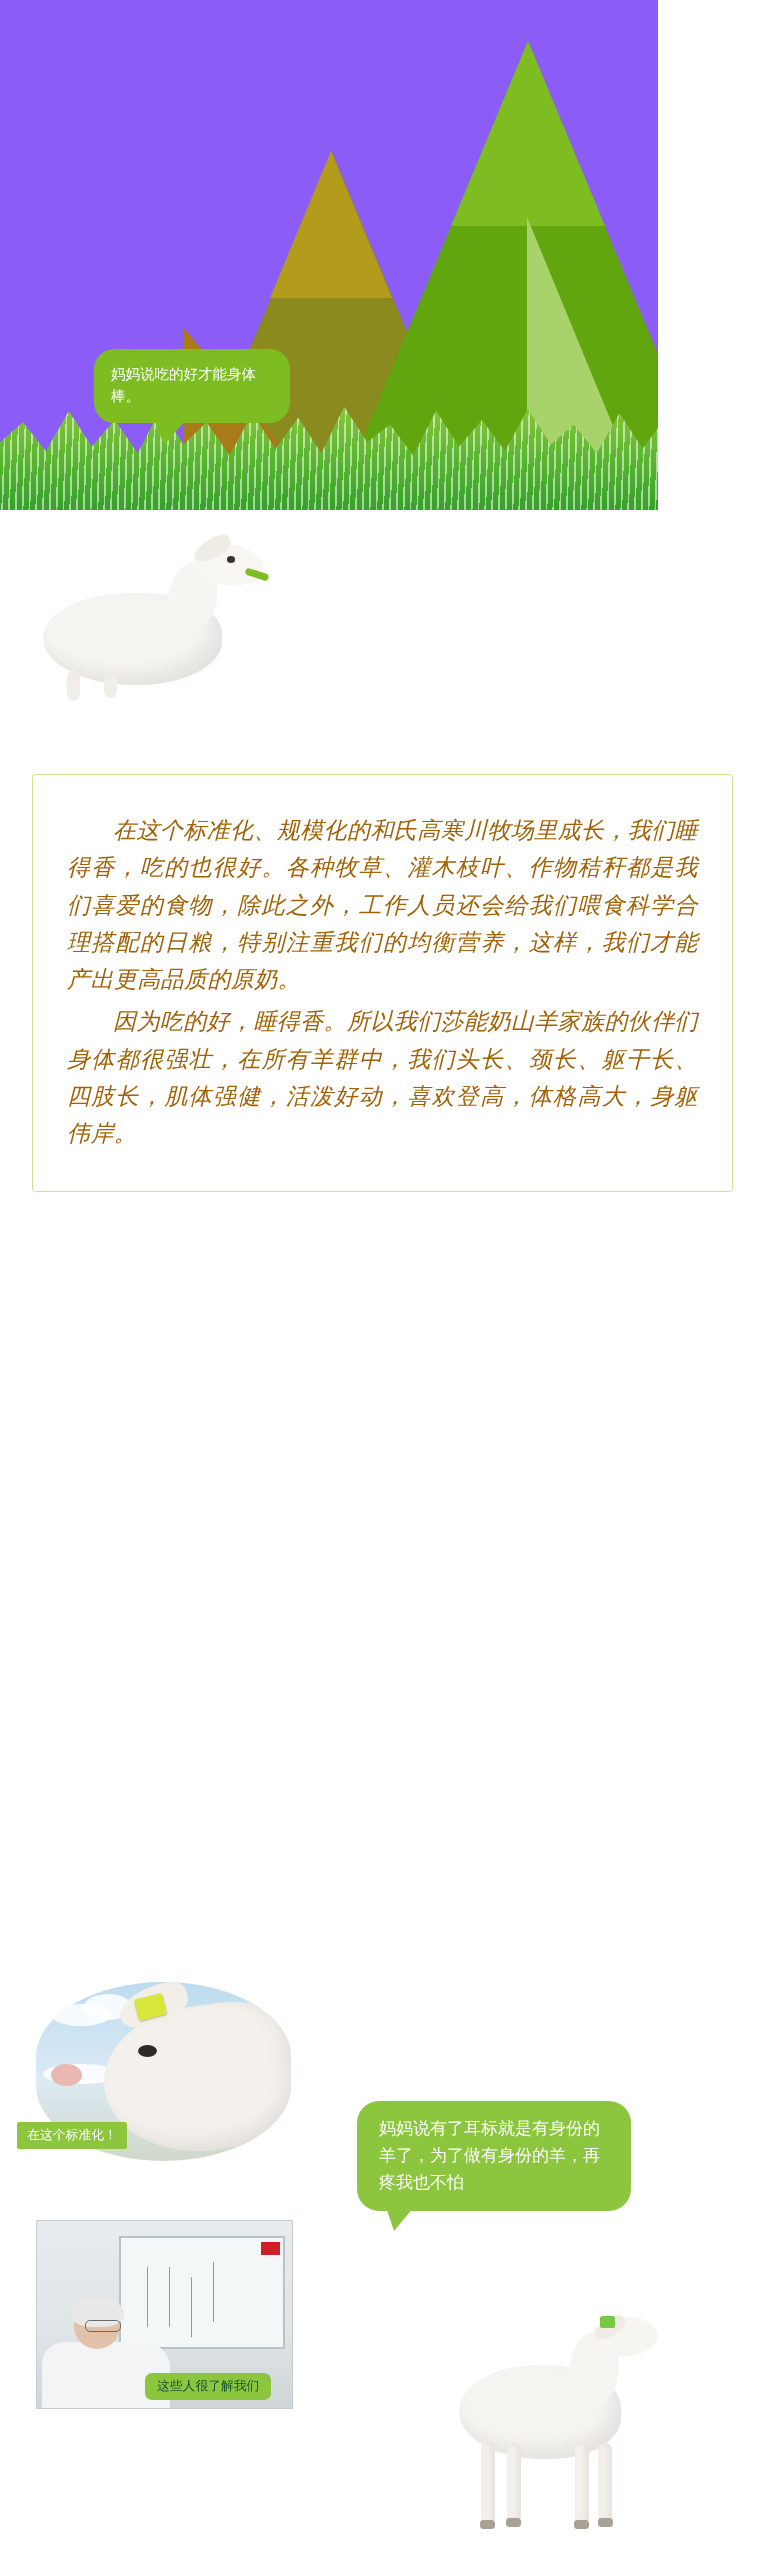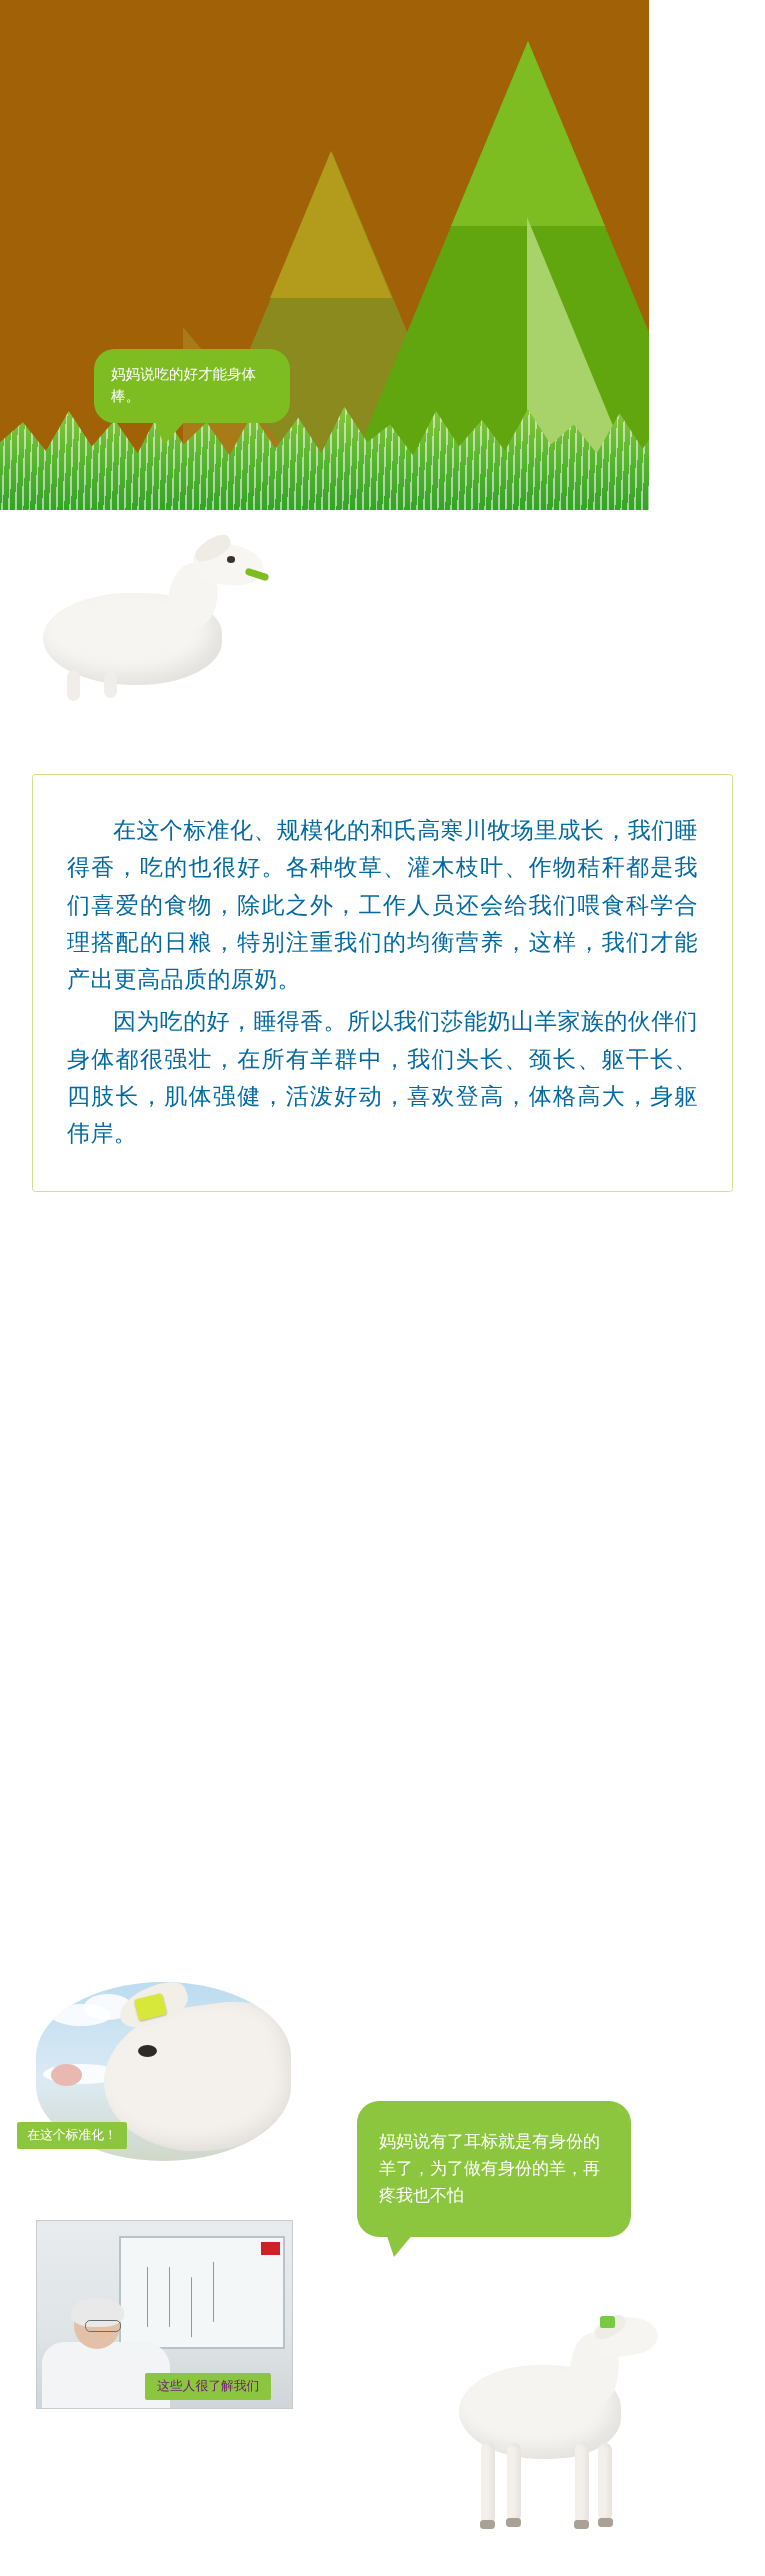--- a/index.html
+++ b/index.html
@@ -18,21 +18,22 @@
     overflow: hidden;
     background: #ffffff;
   }
 
   
   .hero {
     position: relative;
     width: 649px;
     height: 765px;
     overflow: hidden;
-    background: #a16207;
+    background: #8b5cf6;
+    padding-left: 9px;
   }
   .mountain {
     position: absolute;
     width: 0;
     height: 0;
     border-style: solid;
     border-color: transparent;
   }
   
   .m-olive {
@@ -165,23 +166,24 @@
     border-radius: 3.4px;
     background: #ffffff;
     padding: 37px 34px 34px 34px;
   }
   .text-card p {
     margin: 0 0 5.1px 0;
     text-indent: 2em;
     font-family: "Liberation Serif", serif;
     font-size: 23px;
     line-height: 1.62;
-    color: #0369a1;
+    color: #a16207;
     text-align: justify;
     letter-spacing: 0.4px;
+    font-style: italic;
   }
 
   
   .bottom {
     position: absolute;
     left: 0;
     top: 1948px;
     width: 765px;
     height: 628px;
   }
@@ -337,35 +339,35 @@
     width: 34px;
     height: 10.2px;
     border: 1.7px solid #6b6b6b;
     border-radius: 5.1px;
   }
   .caption-lab {
     position: absolute;
     left: 145px;
     top: 425px;
     background: #8cc63f;
-    color: #701a75;
+    color: #14532d;
     font-size: 12.8px;
     padding: 5.1px 12px;
-    border-radius: 2px;
+    border-radius: 7px;
     white-space: nowrap;
   }
 
   .bubble-bottom {
     position: absolute;
     left: 357px;
     top: 153px;
     width: 230px;
     background: #8cc63f;
     border-radius: 22px;
-    padding: 27px 22px;
+    padding: 14px 22px;
     color: #ffffff;
     font-size: 17px;
     line-height: 1.6;
   }
   .bubble-bottom .tail2 {
     position: absolute;
     left: 29px;
     bottom: -20.4px;
     width: 0; height: 0;
     border-left: 8.5px solid transparent;

